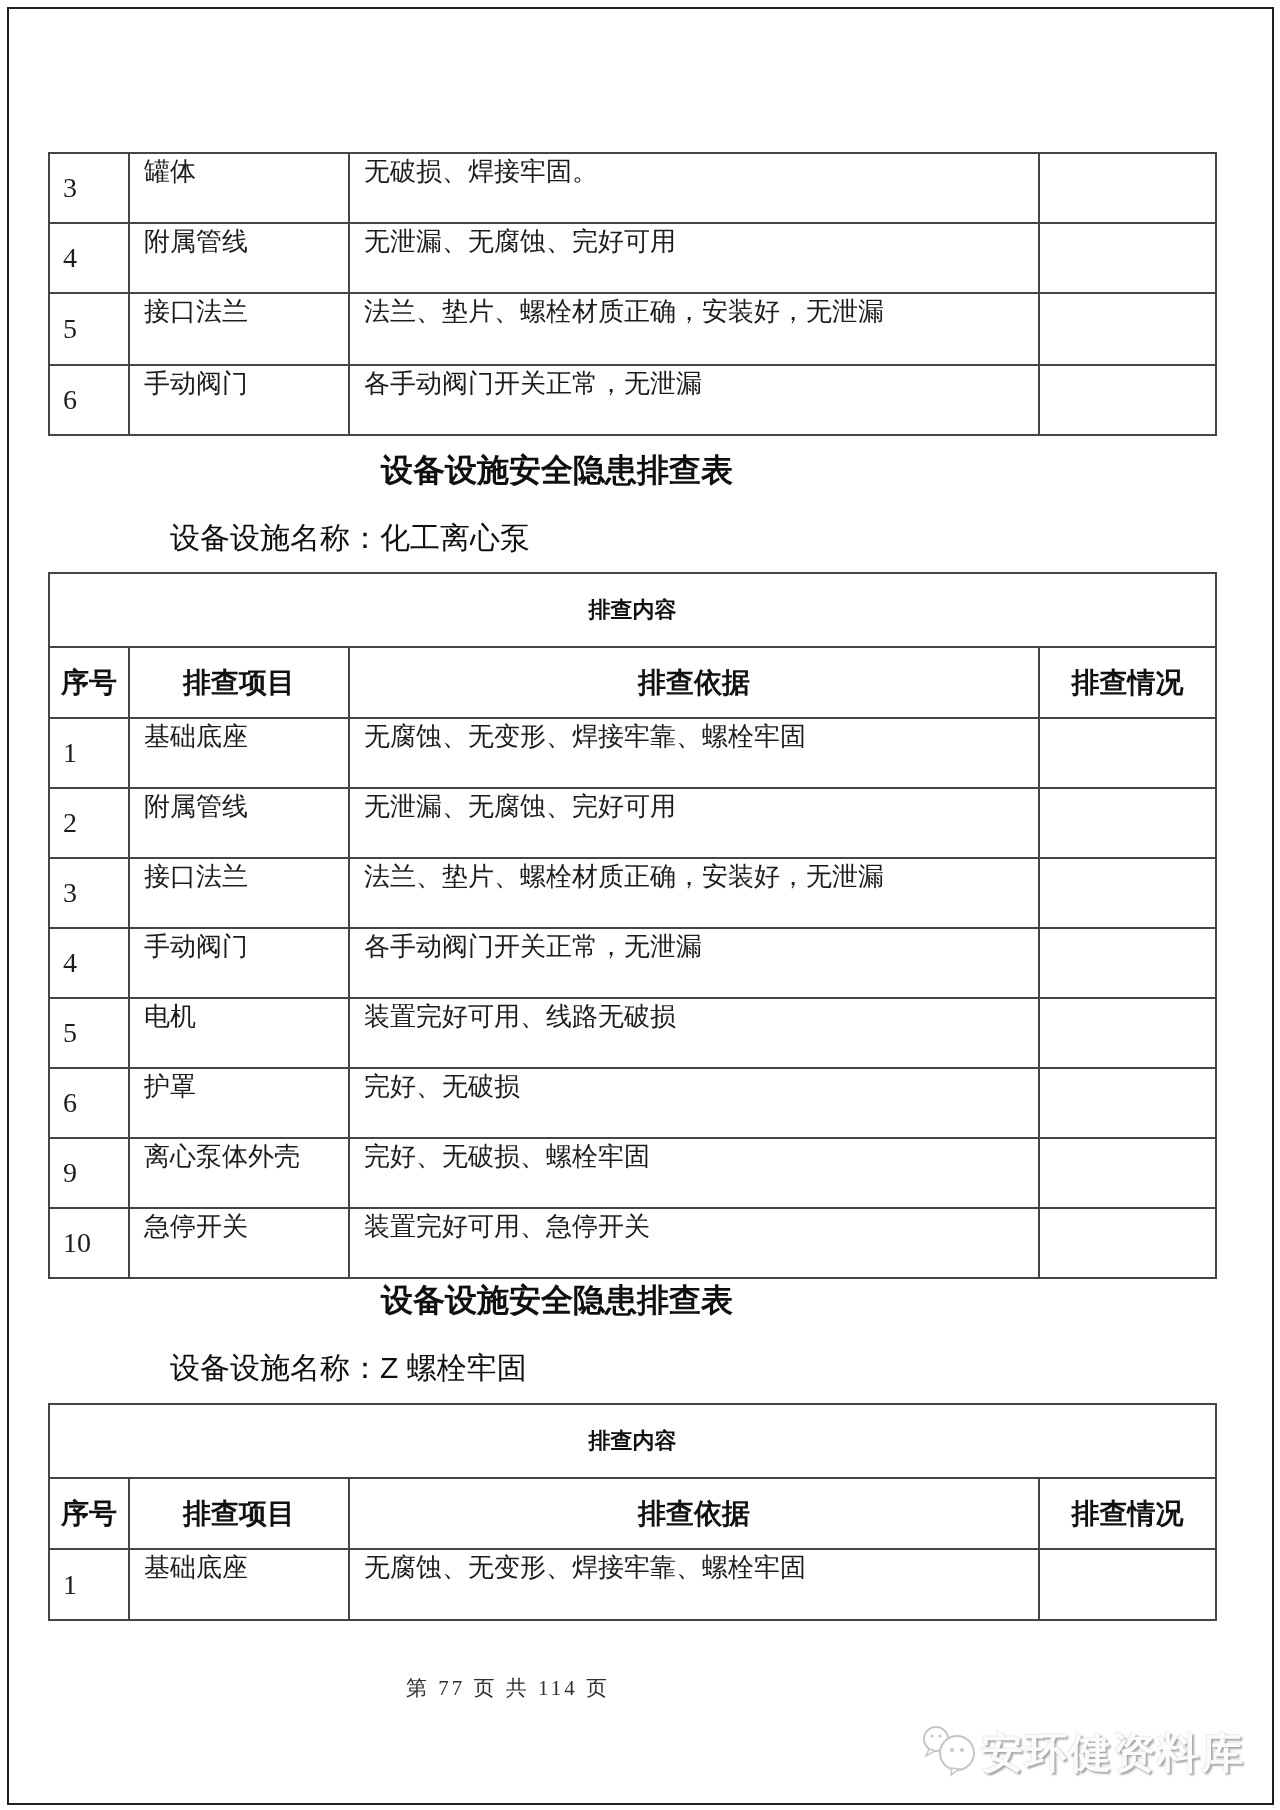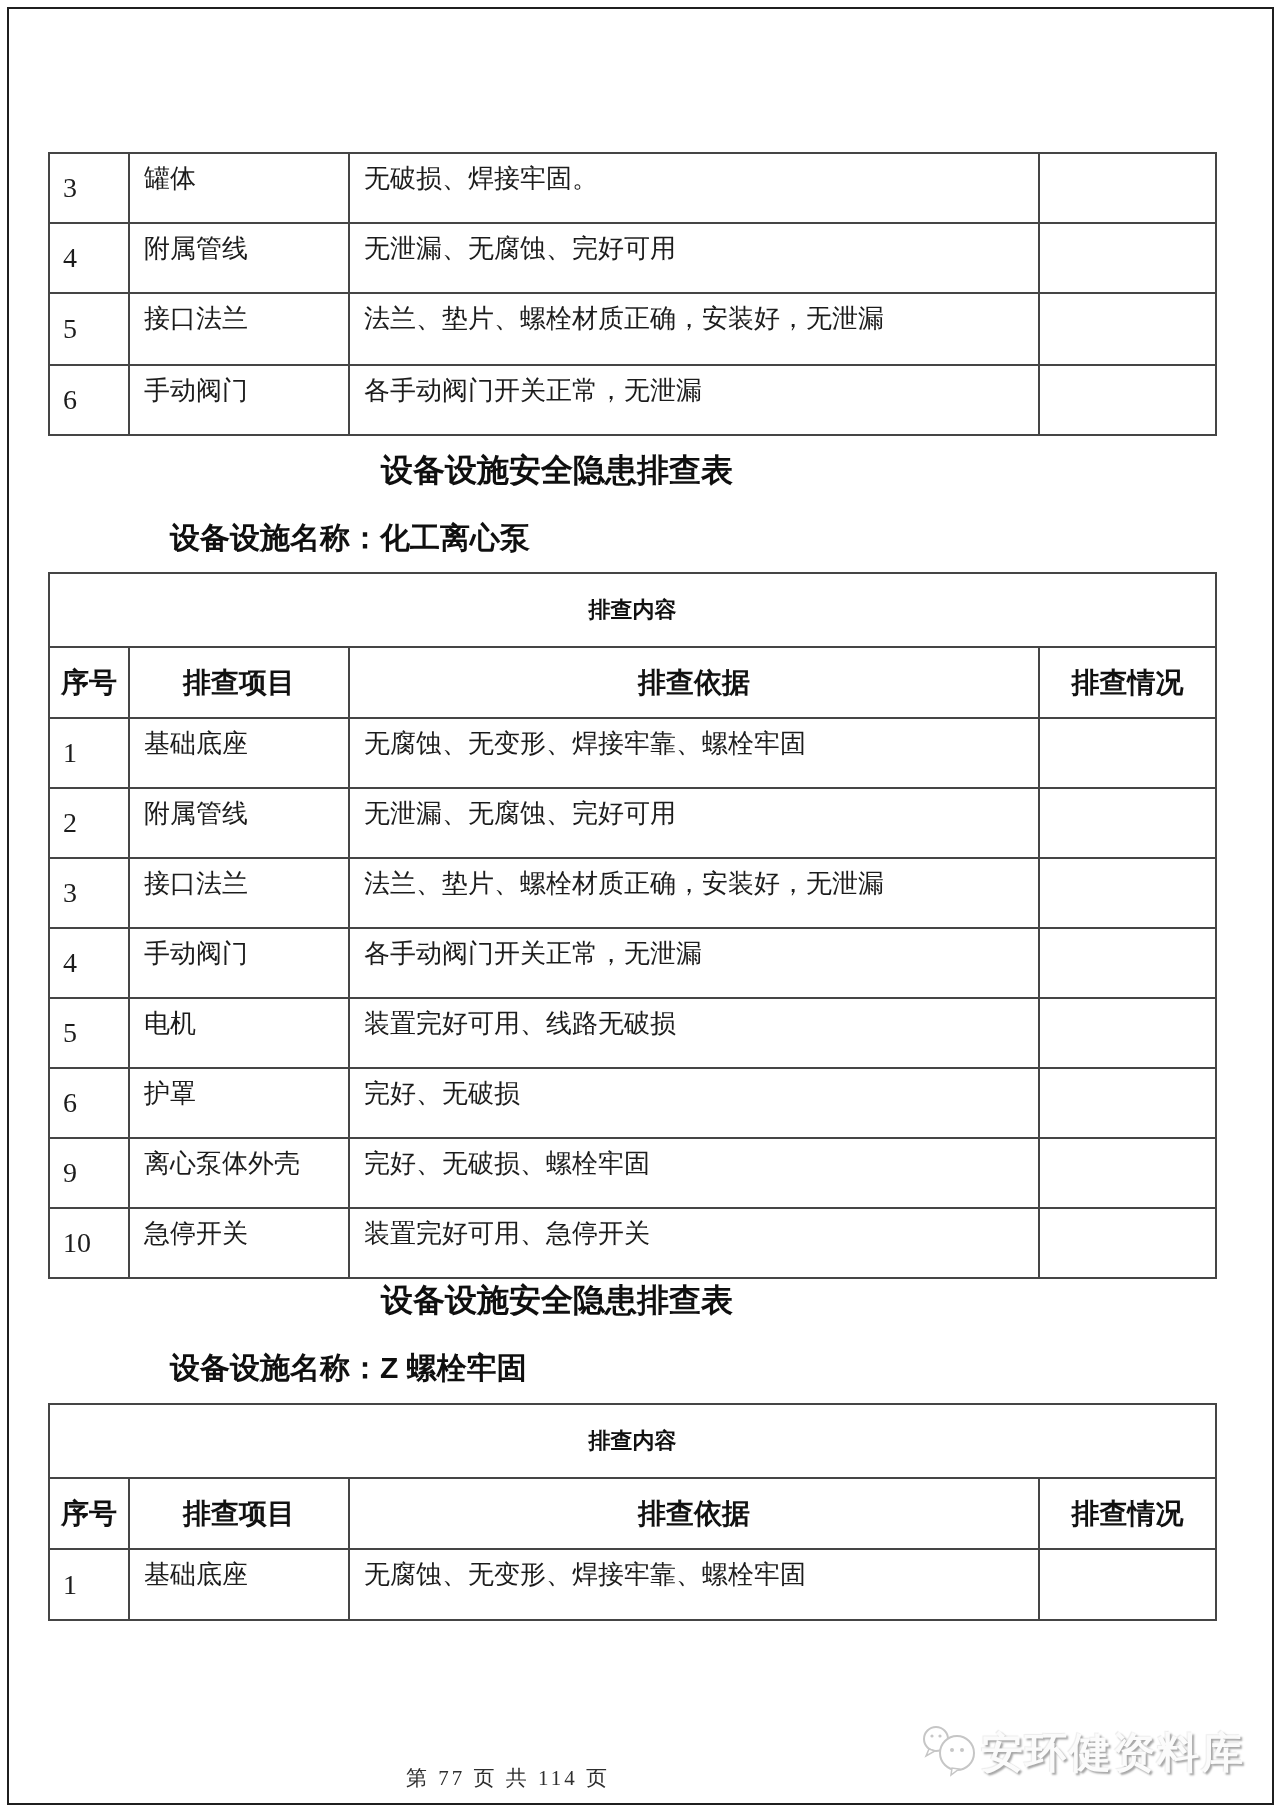--- a/index.html
+++ b/index.html
@@ -38,38 +38,38 @@
     text-align:center; vertical-align:middle;margin-top:8px;
   }
   .data-row { height:70px; }
   .cell-no {
     vertical-align:middle; text-align:left;
     padding:0 0 0 13px;
     font-size:28px; color:#1c1c1c;
   }
   .cell-item, .cell-basis {
     vertical-align:top; text-align:left;
-    padding:9px 4px 0 14px;
+    padding:2px 4px 0 14px;
     font-size:26px; color:#1c1c1c;
     line-height:32px;
   }
   .cell-status { vertical-align:middle; }
   .doc-title {
     position:absolute; left:48px; width:1018px;
     text-align:center;
     font-family:Liberation Serif, serif;
     font-weight:bold; font-size:32px; line-height:40px; color:#0f0f0f;
   }
   .doc-subtitle {
     position:absolute; left:170px;
     font-family:"Liberation Sans", sans-serif;
-    font-weight:bold; font-size:30px; line-height:40px; color:#0f0f0f;
+    font-weight:normal; font-size:30px; line-height:40px; color:#0f0f0f;
   }
   .page-footer {
-    position:absolute; top:1764px; left:0; width:1016px;
+    position:absolute; top:1674px; left:0; width:1016px;
     text-align:center;
     font-size:21px; letter-spacing:3px; color:#2e2e2e;
   }
   .watermark {
     position:absolute; top:1724px; right:35px;
     display:flex; align-items:center; gap:2px;
   }
   .watermark-text {
     font-family:"Liberation Sans", sans-serif;
     font-weight:bold; font-size:42px; letter-spacing:2px;

